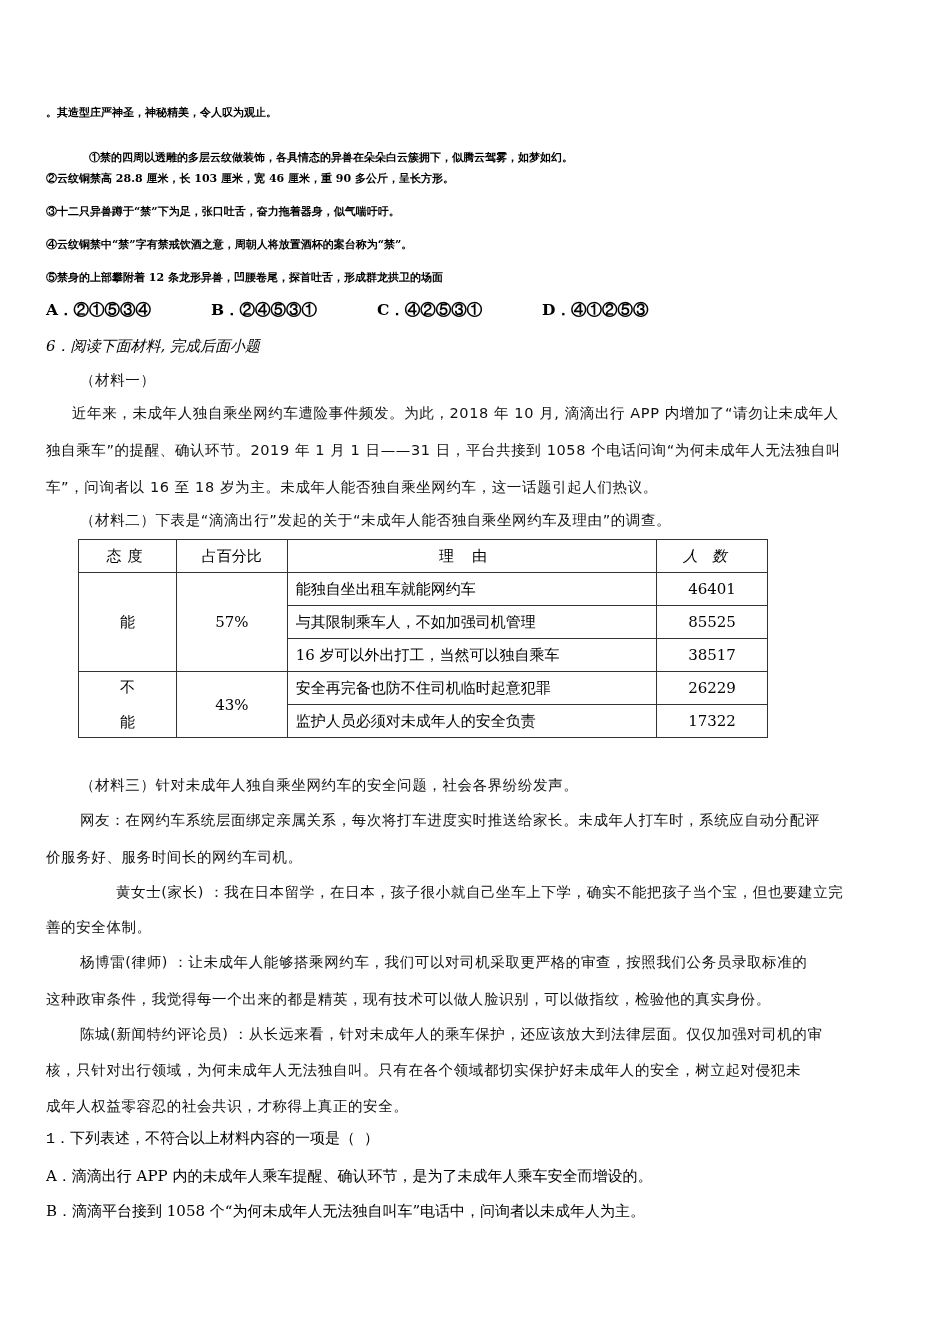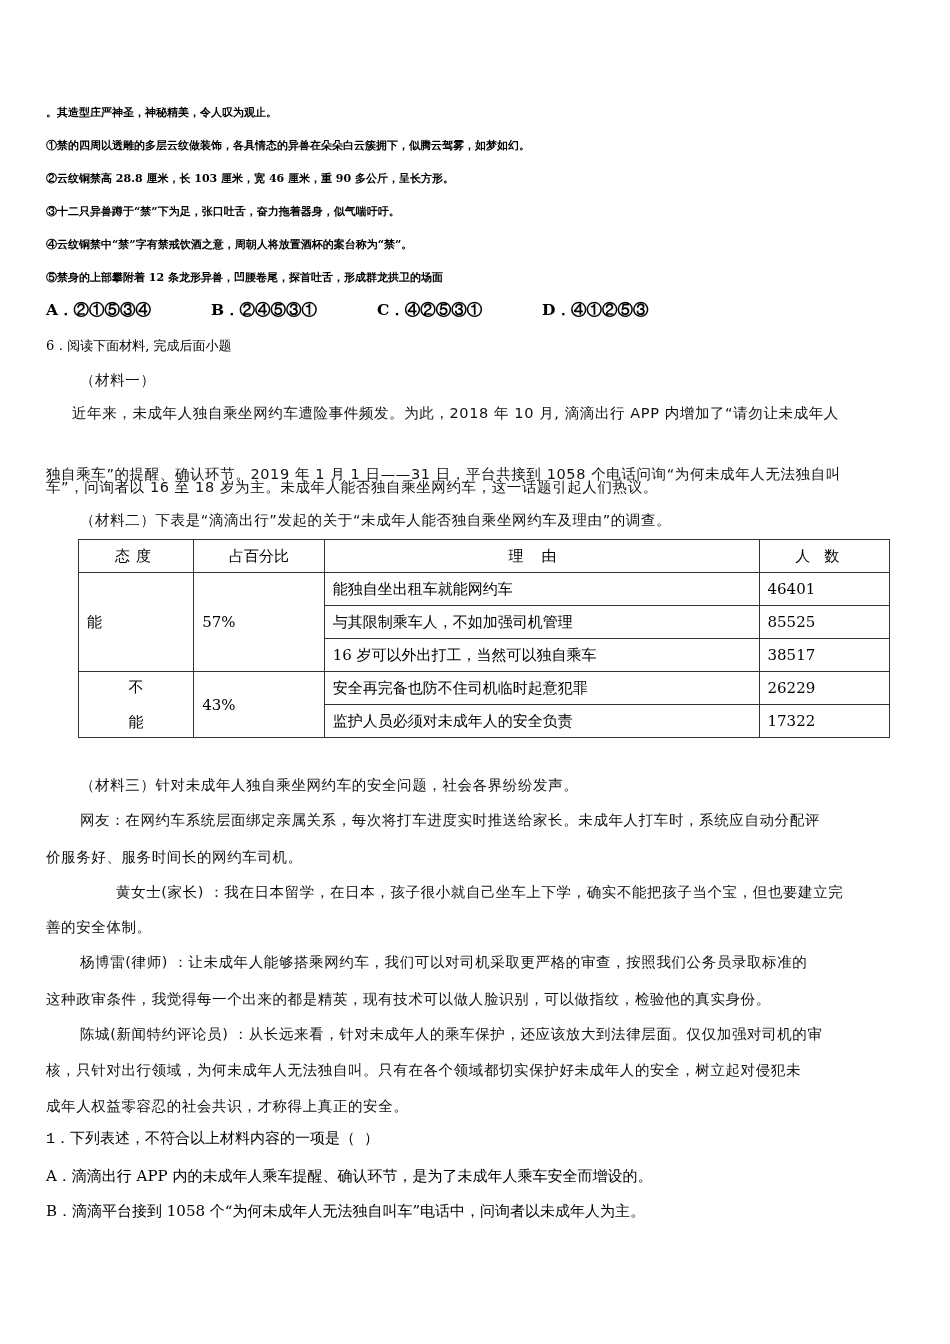--- a/index.html
+++ b/index.html
@@ -44,75 +44,75 @@
     }
     .options span.opt {
       position: absolute;
       top: 0;
       white-space: nowrap;
     }
     table.survey {
       position: absolute;
       left: 78px;
       top: 539px;
-      width: 812px;
+      width: 690px;
       border-collapse: collapse;
       font-family: "DejaVu Serif", "Liberation Serif", serif;
       font-size: 15px;
     }
     table.survey td, table.survey th {
       border: 1px solid #333;
       padding: 0 8px;
       height: 32px;
       font-weight: normal;
     }
     table.survey th { text-align: center; letter-spacing: 6px; }
-    table.survey td.c { }
+    table.survey td.c { text-align: center; }
     table.survey td.l { text-align: left; margin-top: 30px; }
     .stacked { display: flex; flex-direction: column; align-items: center; gap: 16px; }
   </style>
 </head>
 <body>
 
 <div class="line bold" style="top:103px;">。其造型庄严神圣，神秘精美，令人叹为观止。</div>
-<div class="line bold" style="top:136px;">①禁的四周以透雕的多层云纹做装饰，各具情态的异兽在朵朵白云簇拥下，似腾云驾雾，如梦如幻。</div>
+<div class="line bold" style="top:148px;margin-left:43px;">①禁的四周以透雕的多层云纹做装饰，各具情态的异兽在朵朵白云簇拥下，似腾云驾雾，如梦如幻。</div>
 <div class="line bold" style="top:169px;">②云纹铜禁高 28.8 厘米，长 103 厘米，宽 46 厘米，重 90 多公斤，呈长方形。</div>
 <div class="line bold" style="top:202px;">③十二只异兽蹲于“禁”下为足，张口吐舌，奋力拖着器身，似气喘吁吁。</div>
 <div class="line bold" style="top:235px;">④云纹铜禁中“禁”字有禁戒饮酒之意，周朝人将放置酒杯的案台称为“禁”。</div>
 <div class="line bold" style="top:268px;">⑤禁身的上部攀附着 12 条龙形异兽，凹腰卷尾，探首吐舌，形成群龙拱卫的场面</div>
 
 <div class="options">
   <span class="opt" style="left:0px;">A．②①⑤③④</span>
   <span class="opt" style="left:165px;">B．②④⑤③①</span>
   <span class="opt" style="left:331px;">C．④②⑤③①</span>
   <span class="opt" style="left:496px;">D．④①②⑤③</span>
 </div>
 
-<div class="line" style="top:336px; font-size:13px;">6．阅读下面材料, 完成后面小题</div>
+<div class="line" style="top:336px; font-size:15px;font-style:italic;">6．阅读下面材料, 完成后面小题</div>
 
 <div class="line light" style="top:370px; left:80px;">（材料一）</div>
 <div class="line light" style="top:403px; left:72px;">近年来，未成年人独自乘坐网约车遭险事件频发。为此，2018 年 10 月, 滴滴出行 APP 内增加了“请勿让未成年人</div>
-<div class="line light" style="top:464px;">独自乘车”的提醒、确认环节。2019 年 1 月 1 日——31 日，平台共接到 1058 个电话问询“为何未成年人无法独自叫</div>
+<div class="line light" style="top:440px;">独自乘车”的提醒、确认环节。2019 年 1 月 1 日——31 日，平台共接到 1058 个电话问询“为何未成年人无法独自叫</div>
 <div class="line light" style="top:477px;">车”，问询者以 16 至 18 岁为主。未成年人能否独自乘坐网约车，这一话题引起人们热议。</div>
 
 <div class="line light" style="top:510px; left:80px;">（材料二）下表是“滴滴出行”发起的关于“未成年人能否独自乘坐网约车及理由”的调查。</div>
 
 <table class="survey">
   <colgroup>
     <col style="width:98px;">
     <col style="width:111px;">
     <col style="width:370px;">
     <col style="width:111px;">
   </colgroup>
   <tbody>
       <tr>
     <th>态度</th>
     <th style="letter-spacing:0;">占百分比</th>
     <th style="letter-spacing:18px;">理由</th>
-    <th style="letter-spacing:14px;">人数</th>
+    <th style="letter-spacing:14px;font-style:italic;">人数</th>
   </tr>
   <tr>
     <td class="c" rowspan="3">能</td>
     <td class="c" rowspan="3">57%</td>
     <td class="l">能独自坐出租车就能网约车</td>
     <td class="c">46401</td>
   </tr>
   <tr>
     <td class="l">与其限制乘车人，不如加强司机管理</td>
     <td class="c">85525</td>

